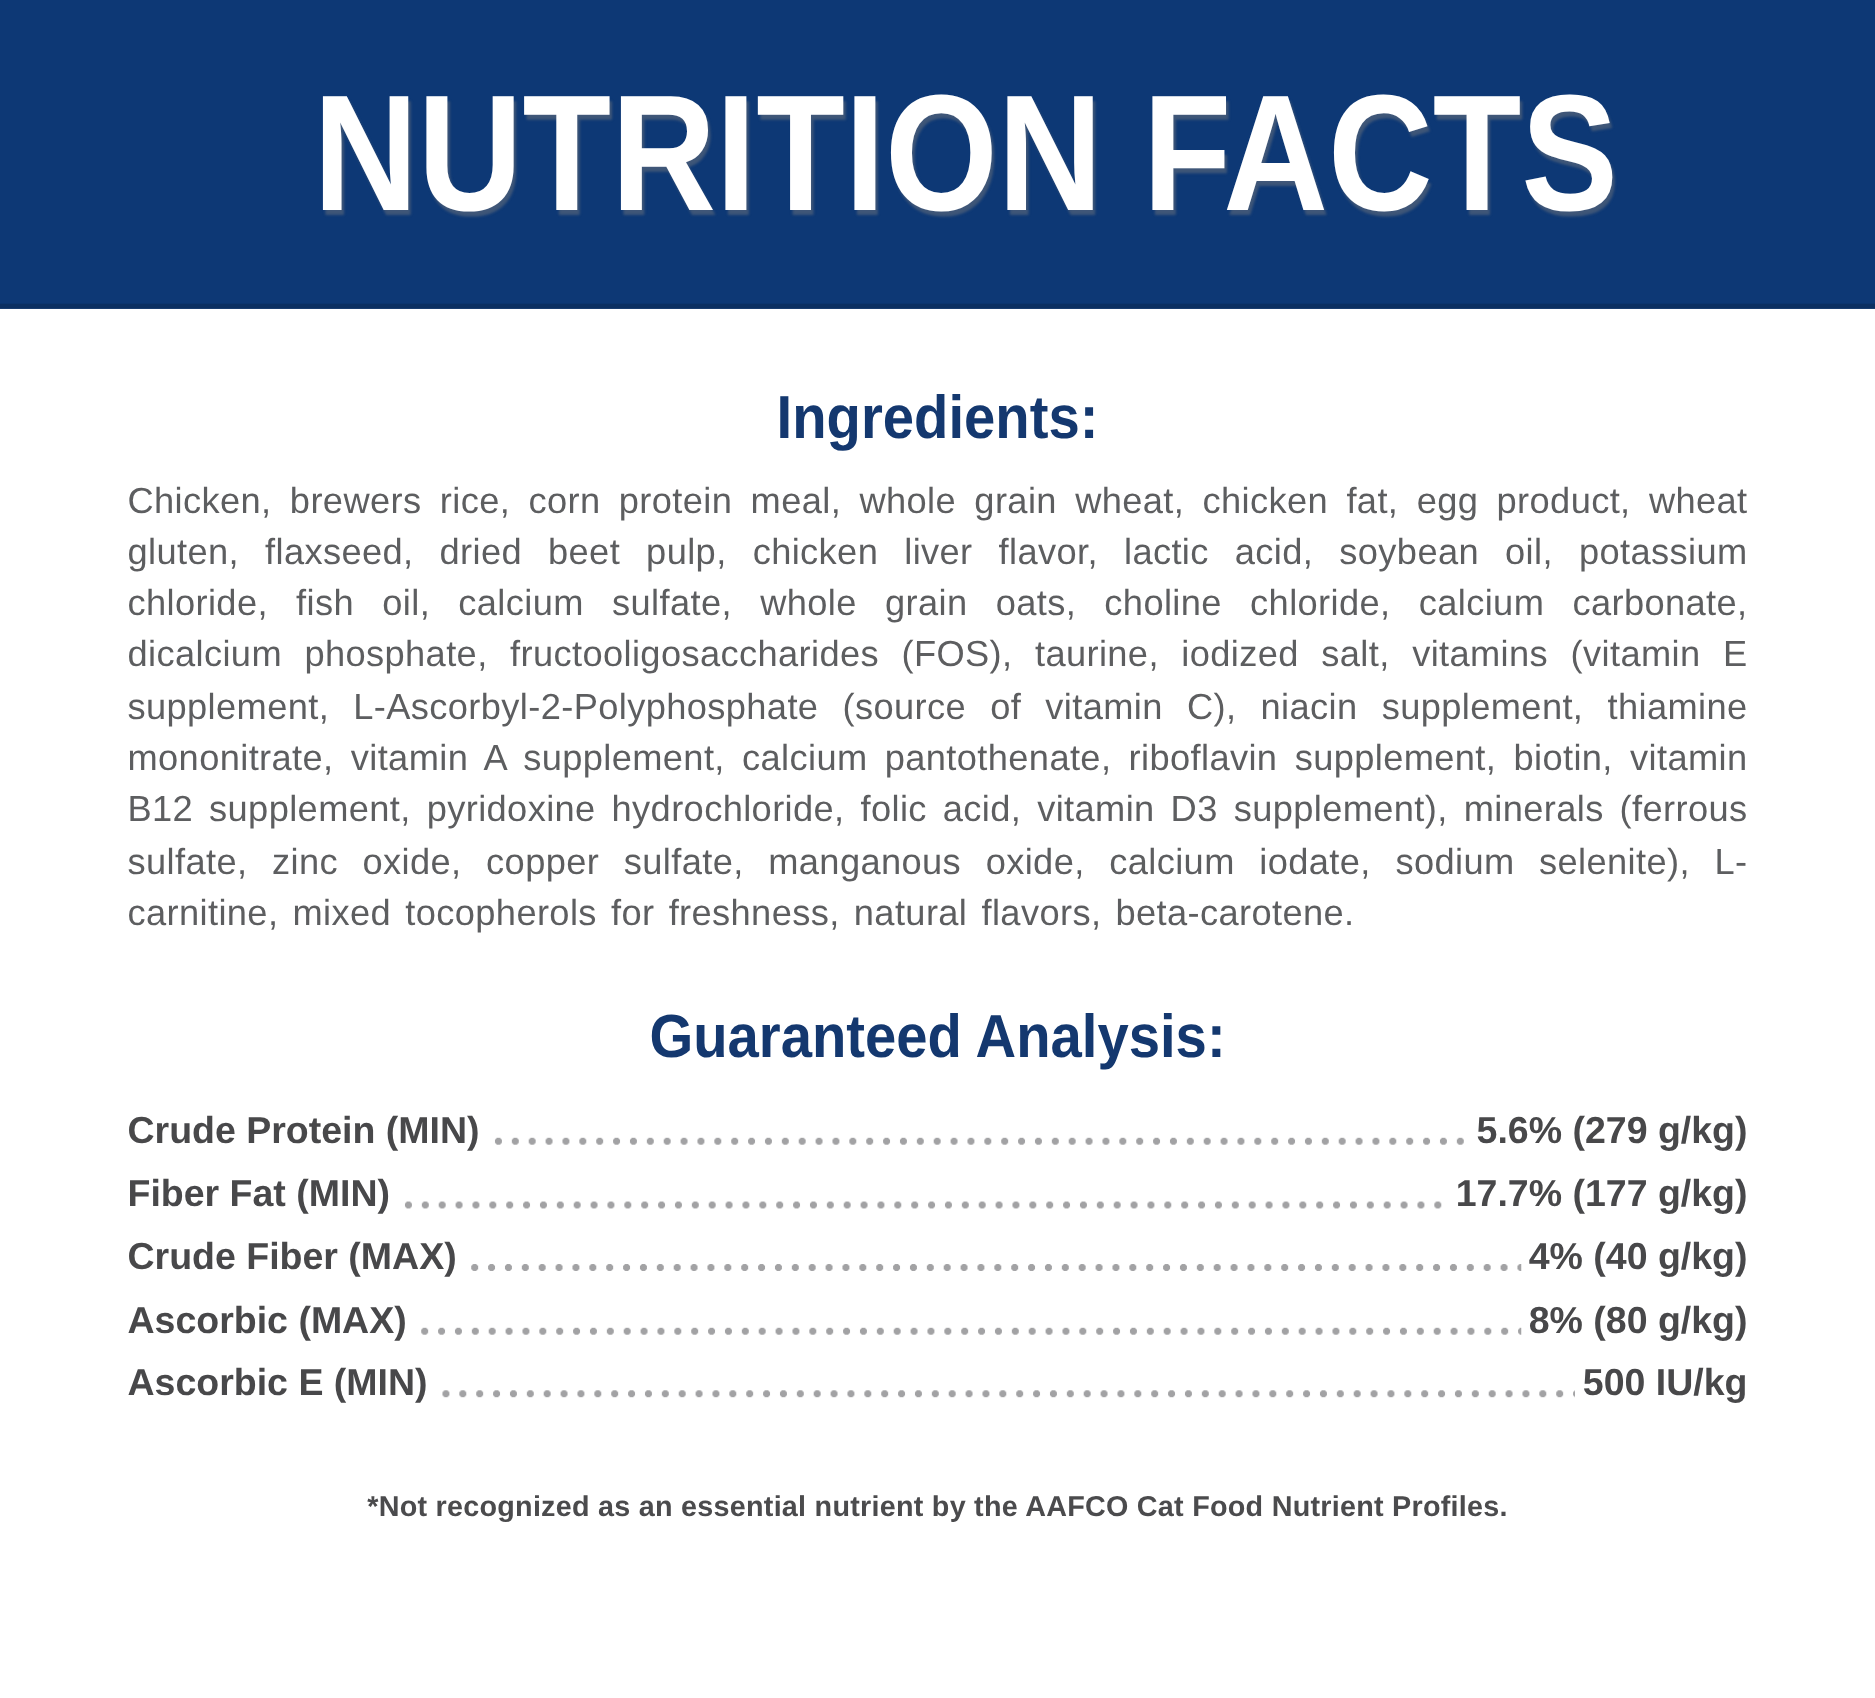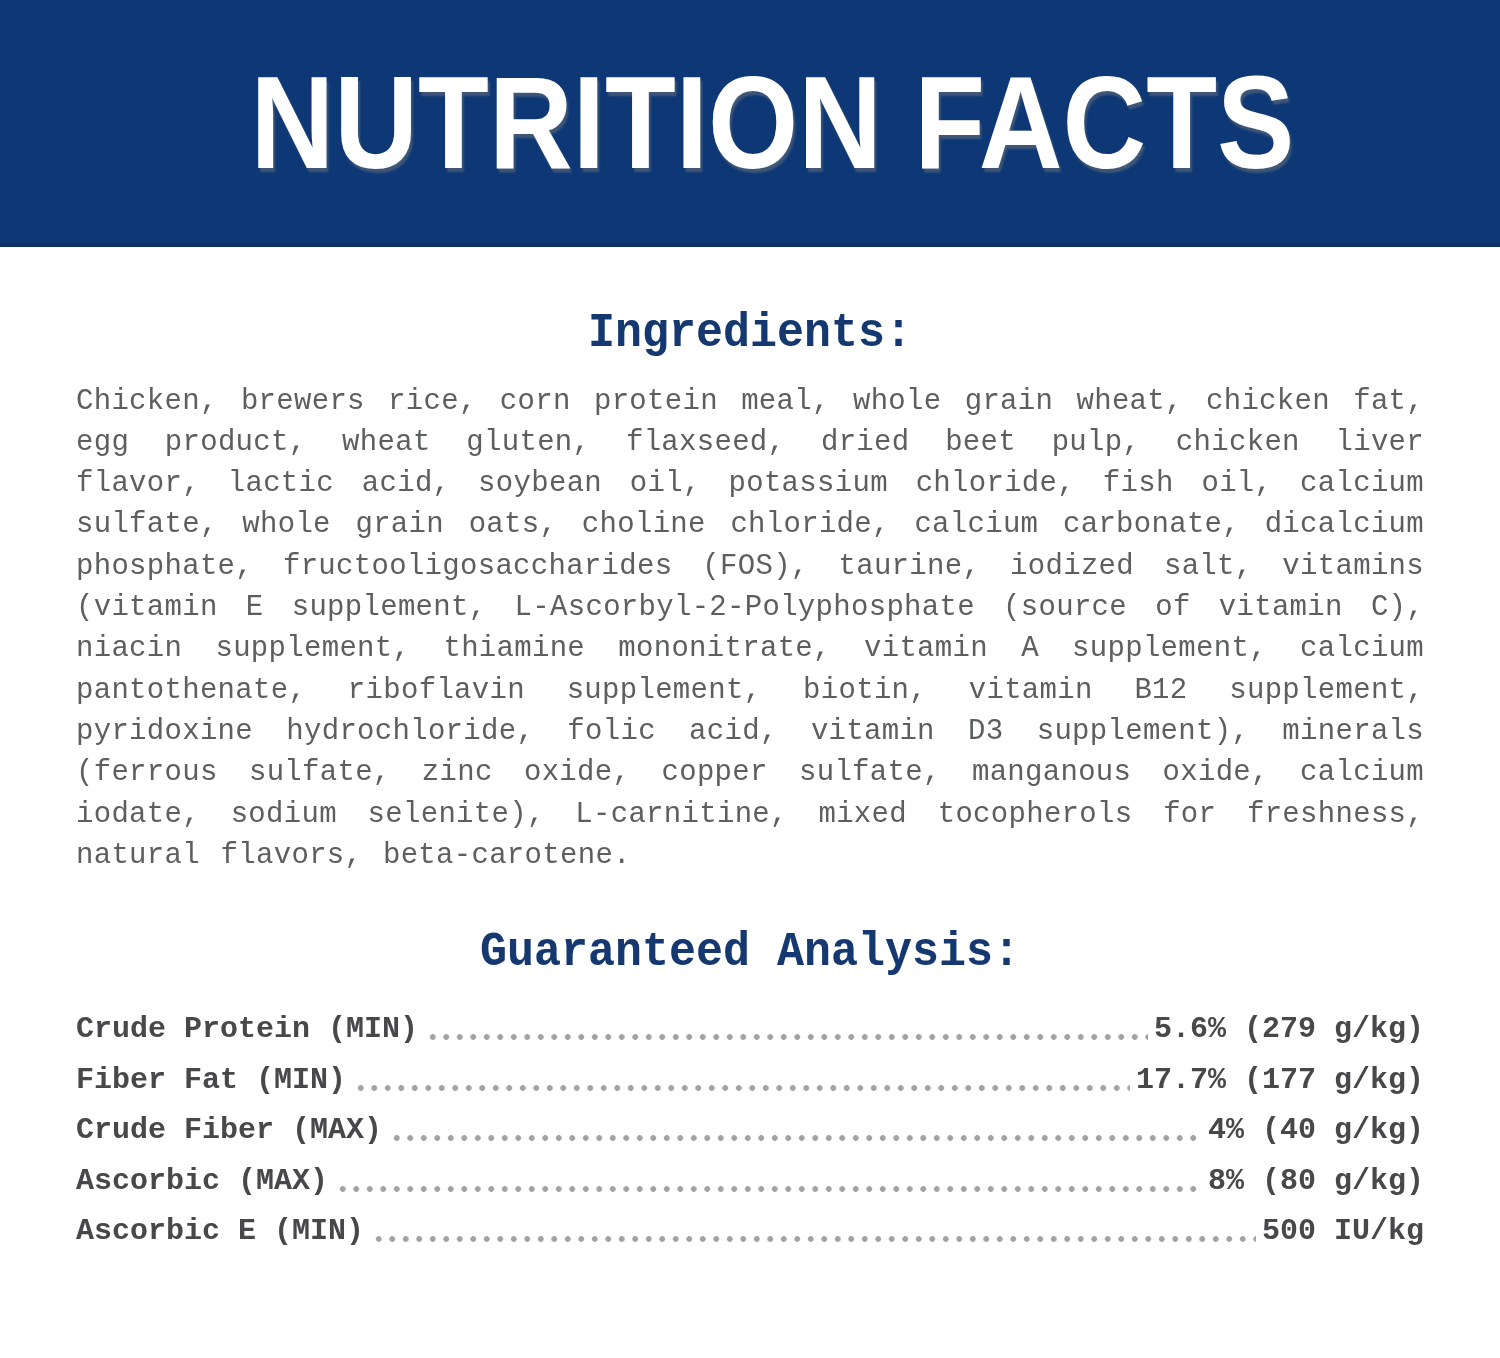--- a/index.html
+++ b/index.html
@@ -33,22 +33,21 @@
     letter-spacing: 0px;
     line-height: 1;
     display: inline-block;
     transform: scaleY(1.14);
     text-shadow: 2px 4px 2px rgba(125,125,125,0.45);
     white-space: nowrap;
   }
 
   
   .content {
-    padding: 0 76px;
-    font-family: Liberation Mono, monospace;
+    padding: 0 102px;
   }
 
   .section-heading {
     text-align: center;
     color: #14386f;
     font-weight: bold;
     font-size: 45px;
     line-height: 1.1;
     margin: 0;
   }
@@ -150,15 +149,16 @@
 
       <div class="ga-row">
         <span class="ga-label">Ascorbic E (MIN)</span>
         <span class="ga-dots"></span>
         <span class="ga-value">500 IU/kg</span>
       </div>
 
 
     </div>
 
+    <div class="footnote">*Not recognized as an essential nutrient by the AAFCO Cat Food Nutrient Profiles.</div>
 
   </div>
 </div>
 
 </body></html>

